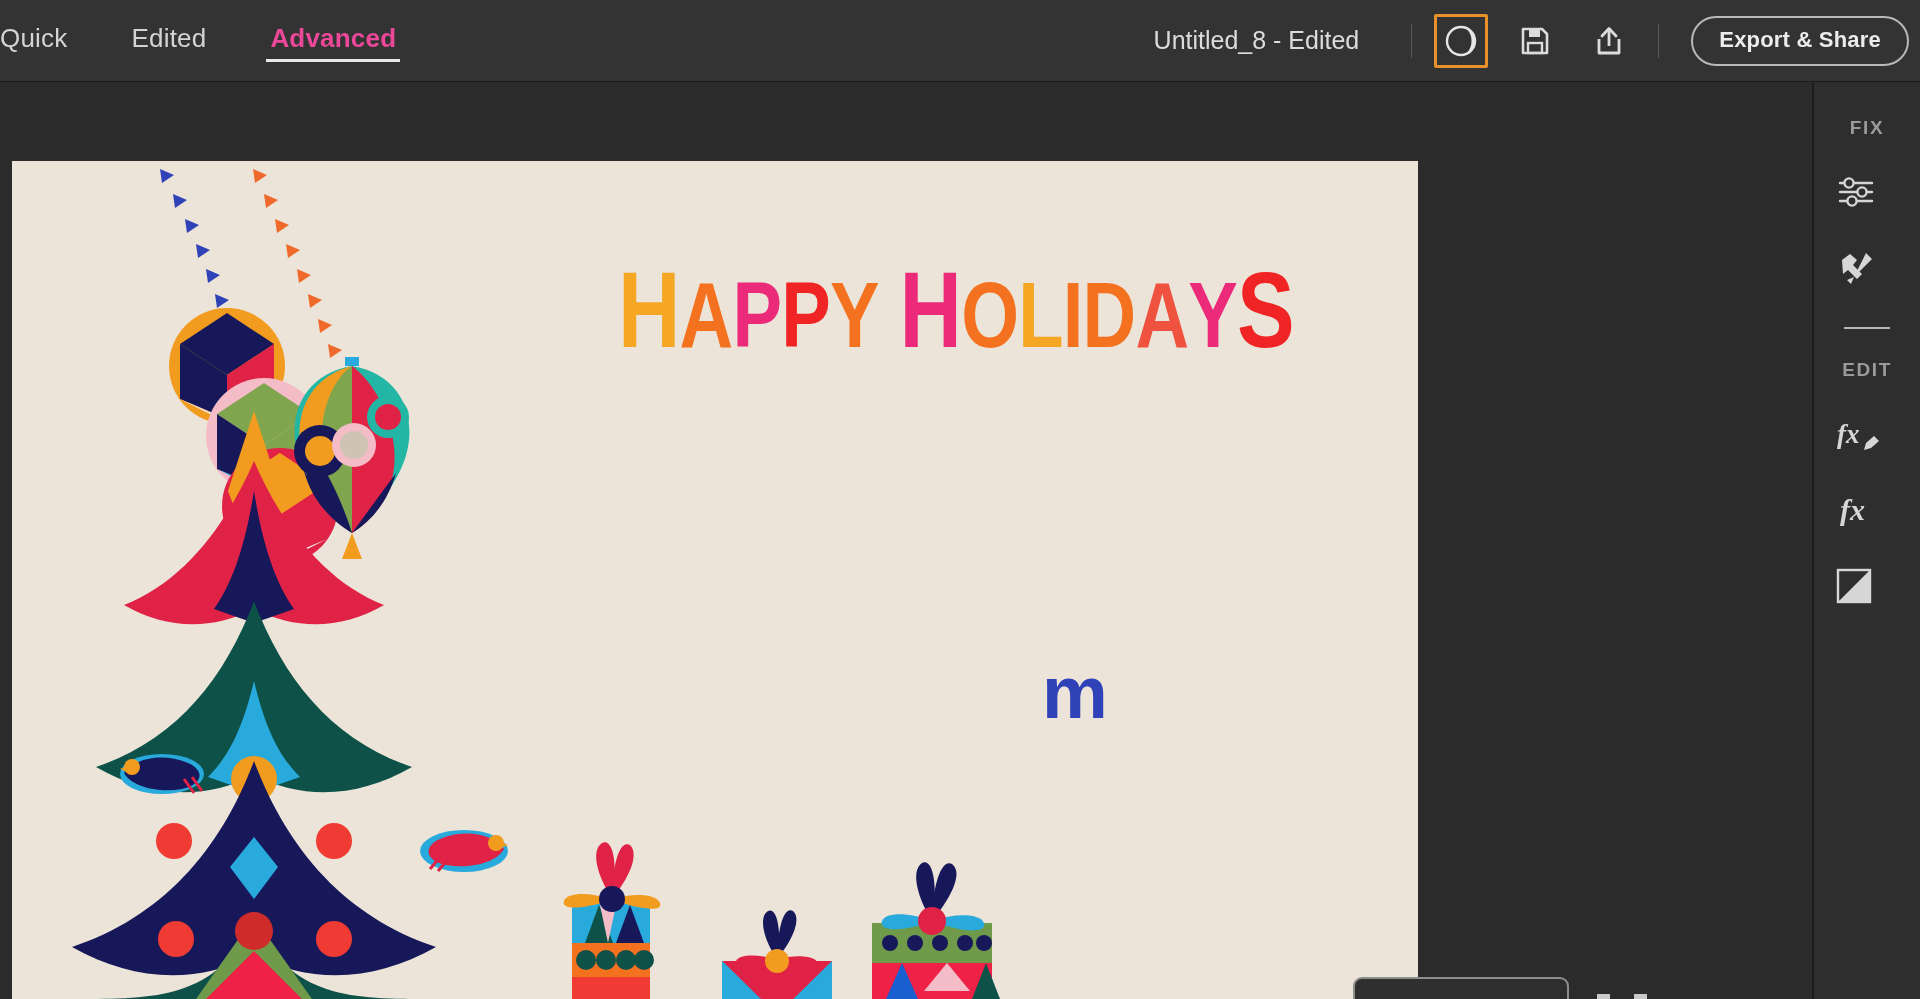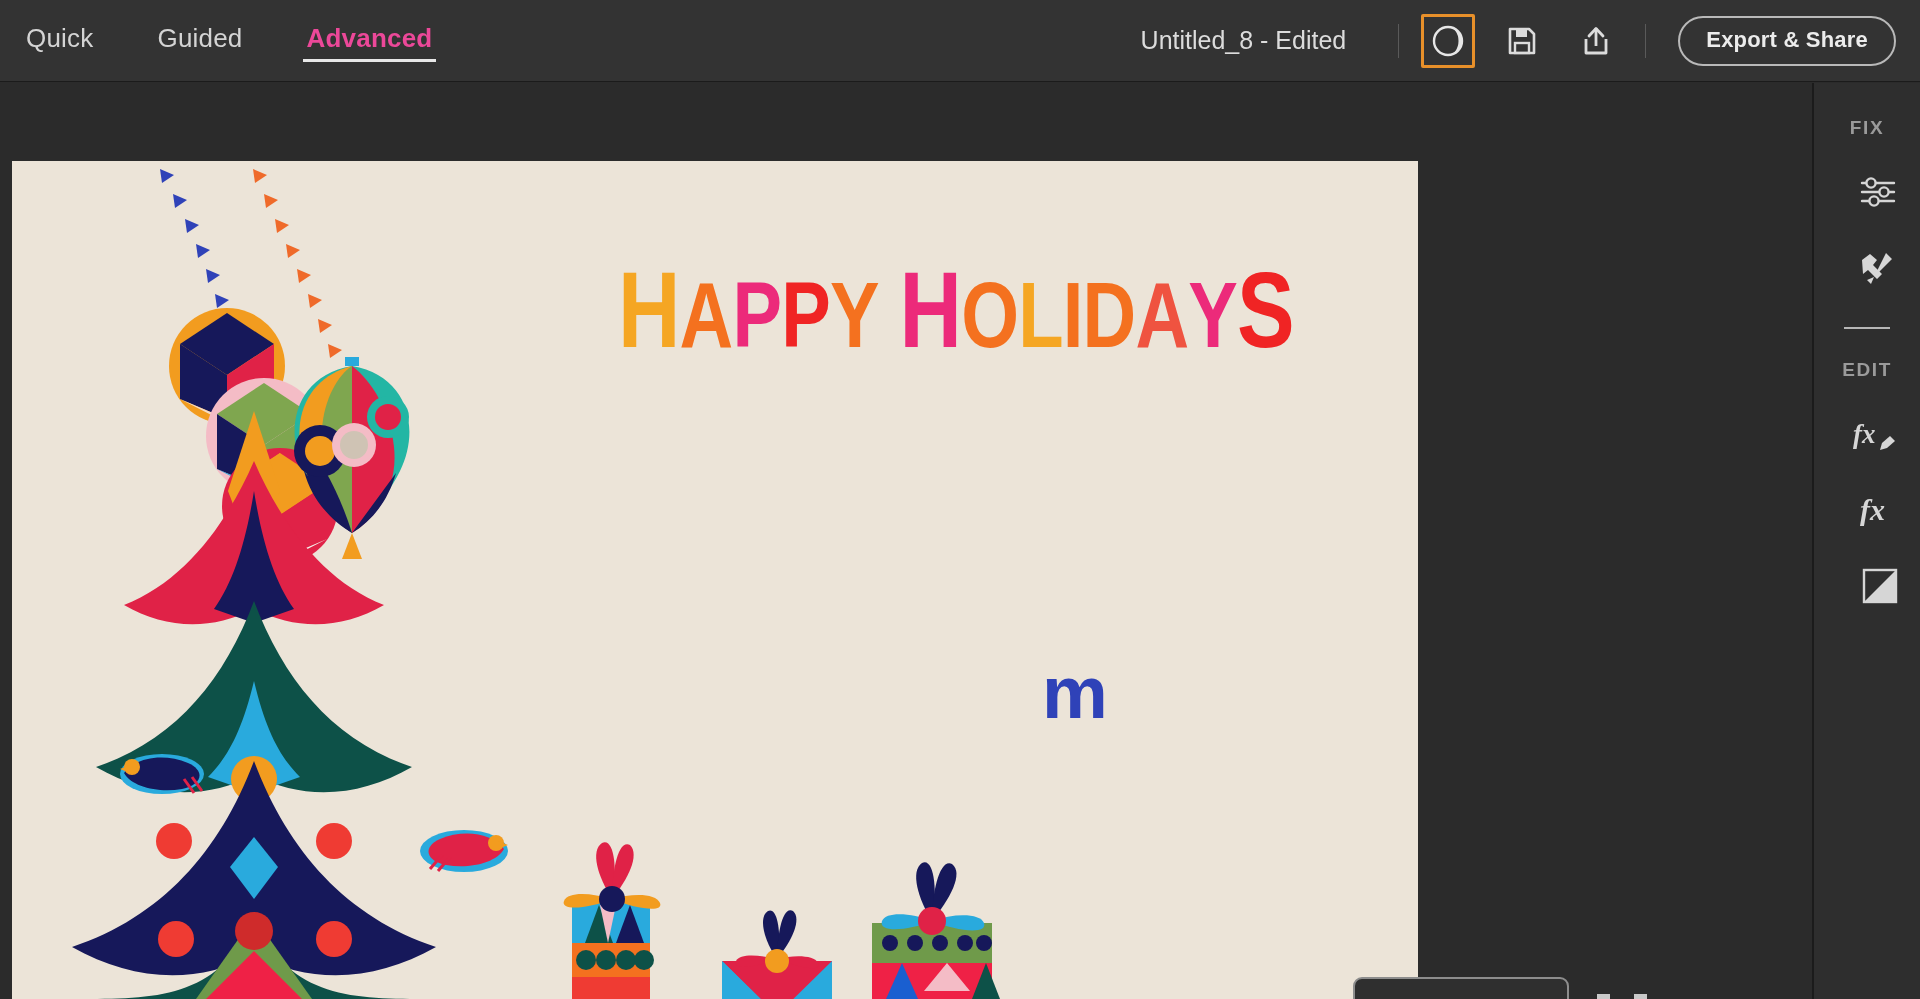--- a/index.html
+++ b/index.html
@@ -9,32 +9,32 @@
     font-family:"Liberation Sans", sans-serif;
   }
   .app { position:relative; width:1920px; height:999px; background:#2b2b2b; }
 
   
   .header {
     position:absolute; top:0; left:0; width:1920px; height:82px;
     background:#333333; display:flex; align-items:center;
     border-bottom:1px solid #1b1b1b;
   }
-  .header-left { display:flex; align-items:center; gap:64px; padding-left:26px; }
+  .header-left { display:flex; align-items:center; gap:64px; }
   .mode-tab {
     color:#d4d4d4; font-size:26px; letter-spacing:.2px;
     padding-bottom:5px; cursor:pointer; position:relative; white-space:nowrap;
   }
   .mode-tab.active { color:#ec4899;font-weight:bold; }
   .mode-tab.active::after {
     content:""; position:absolute; left:-4px; right:-4px; bottom:-3px;
     height:3px; background:#e8e8e8;
   }
   .header-right {
-    margin-left:auto; display:flex; align-items:center; gap:0; padding-right:24px;
+    margin-left:auto; display:flex; align-items:center; gap:0; padding-right:11px;
   }
   .doc-title {
     color:#dcdcdc; font-size:25px; white-space:nowrap; margin-right:30px;
   }
   .hdr-sep { width:1px; height:34px; background:#5a5a5a; margin:0 22px; }
   .icon-btn {
     width:54px; height:54px; display:flex; align-items:center; justify-content:center;
     cursor:pointer; border:3px solid transparent; border-radius:2px;
   }
   .icon-btn.highlighted { border-color:#e8902a; }
@@ -53,21 +53,21 @@
     position:absolute; top:83px; right:0; width:108px; bottom:0;
     background:#2e2e2e; border-left:2px solid #1b1b1b;
     display:flex; flex-direction:column; align-items:center;
     padding-top:22px;
   }
   .rail-label {
     color:#9a9a9a; font-size:19px; letter-spacing:1.6px; font-weight:bold;
     margin:12px 0 22px;
   }
   .rail-btn {
-    width:62px; height:62px; display:flex; align-items:center; justify-content:flex-end;
+    width:62px; height:62px; display:flex; align-items:center; justify-content:flex-start;
     margin-bottom:14px; cursor:pointer; border-radius:3px;
   }
   .rail-div { width:46px; height:2px; background:#b6b6b6; margin:14px 0 18px; }
 
   
   .canvas-wrap {
     position:absolute; top:83px; left:0; right:108px; bottom:0;
     overflow:hidden;
   }
   .canvas {
@@ -102,21 +102,21 @@
 </style>
 </head>
 <body>
 
 <div class="app">
 
   <div class="header">
 
     <div class="header-left">
       <div class="mode-tab">Quick</div>
-      <div class="mode-tab">Guided</div>
+      <div class="mode-tab">Edited</div>
       <div class="mode-tab active">Advanced</div>
     </div>
 
     <div class="header-right">
 
       <div class="doc-title">Untitled_8  - Edited</div>
 
       <div class="hdr-sep"></div>
 
       <div class="icon-btn highlighted">

